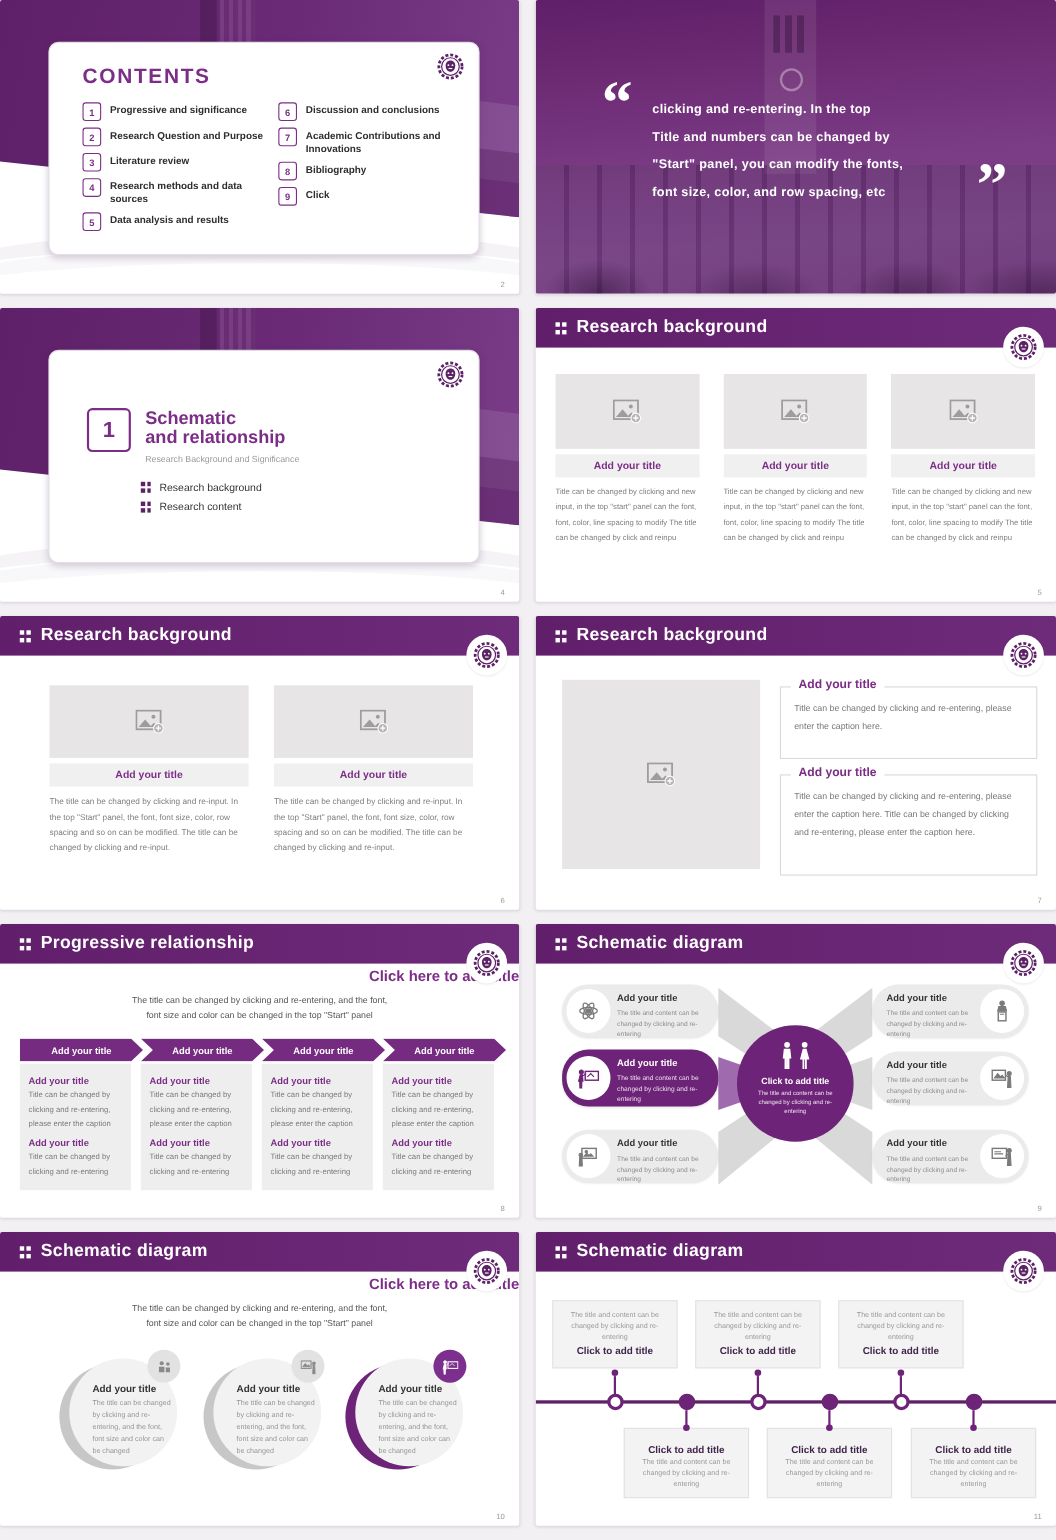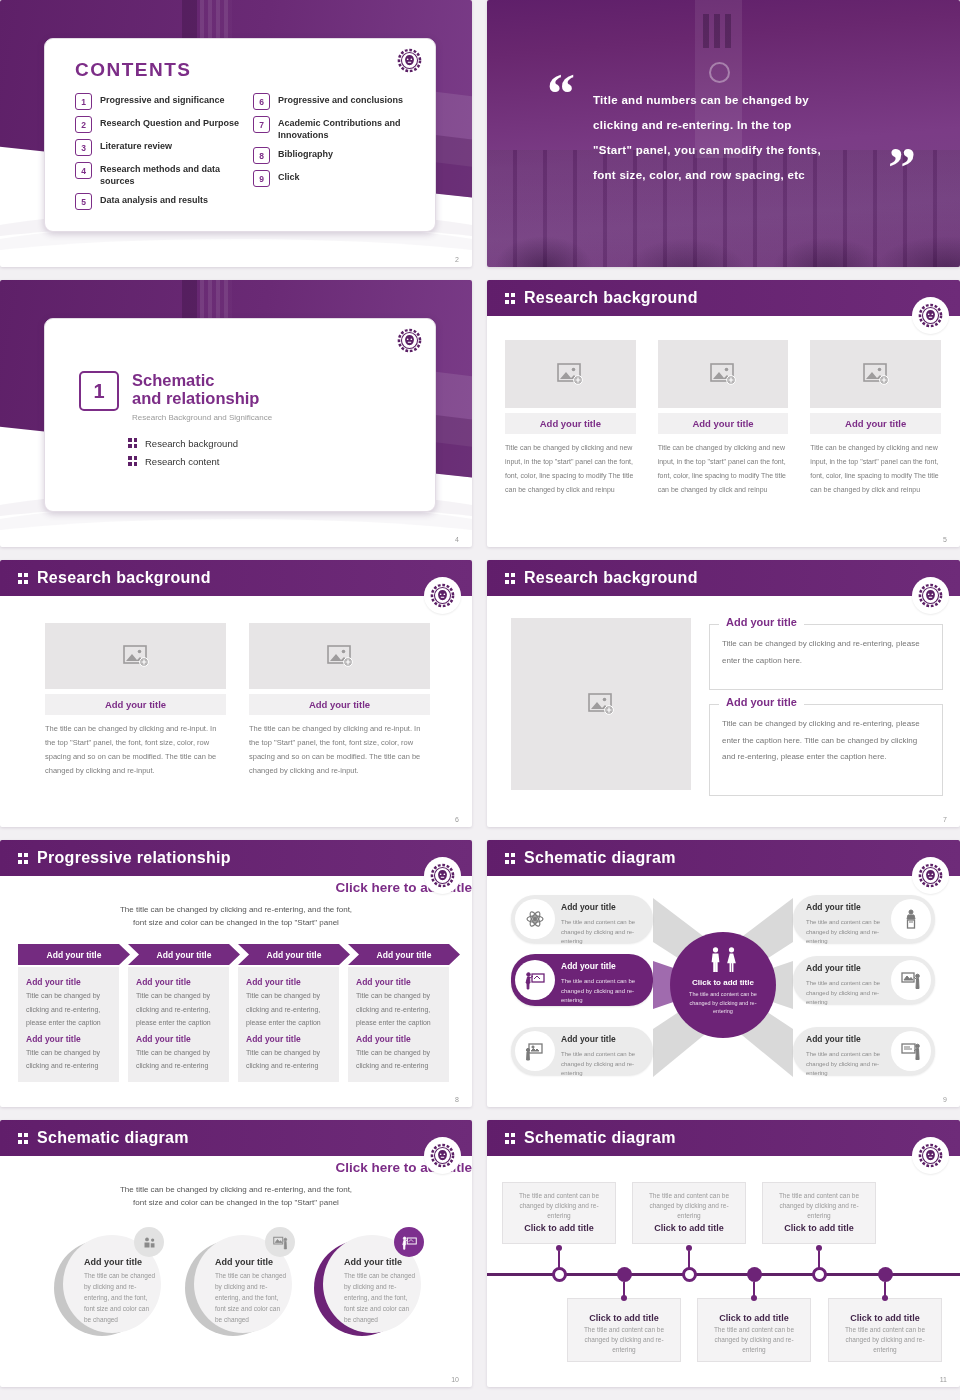--- a/index.html
+++ b/index.html
@@ -235,21 +235,21 @@
               <span class="toc-label">Research methods and data sources</span>
             </div>
           <div class="toc-item">
               <span class="toc-num">5</span>
               <span class="toc-label">Data analysis and results</span>
             </div>
         </div>
         <div class="toc-col">
           <div class="toc-item">
               <span class="toc-num">6</span>
-              <span class="toc-label">Progressive and conclusions</span>
+              <span class="toc-label">Discussion and conclusions</span>
             </div>
           <div class="toc-item">
               <span class="toc-num">7</span>
               <span class="toc-label">Academic Contributions and Innovations</span>
             </div>
           <div class="toc-item">
               <span class="toc-num">8</span>
               <span class="toc-label">Bibliography</span>
             </div>
           <div class="toc-item">
@@ -266,22 +266,22 @@
     <div class="q-bg">
       <div class="q-tower">
         <div class="q-tw"></div>
           <div class="q-clock"></div>
       </div>
       <div class="q-mass"></div>
       <div class="q-trees"></div>
     </div>
     <div class="q-open">“</div>
     <div class="q-lines">
+      <div>clicking and re-entering. In the top</div>
       <div>Title and numbers can be changed by</div>
-      <div>clicking and re-entering. In the top</div>
       <div>"Start" panel, you can modify the fonts,</div>
       <div>font size, color, and row spacing, etc</div>
     </div>
     <div class="q-close">”</div>
   </section>
 
   <section class="slide">
     <div class="cover-purple">
       <div class="bldg1"></div>
       <div class="bldg2"></div>

